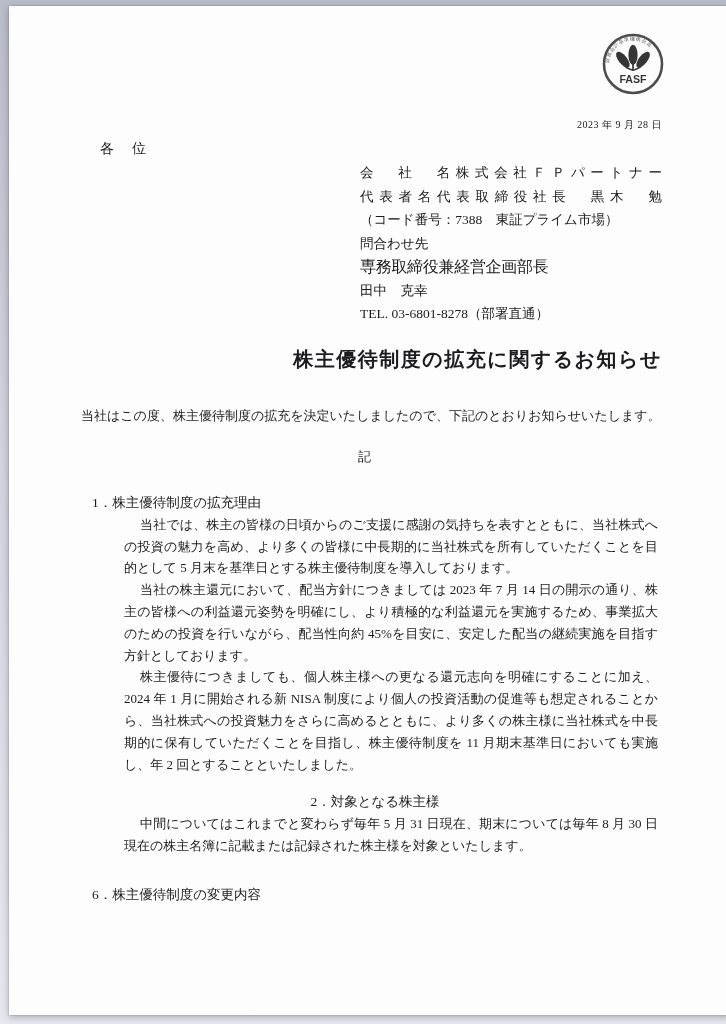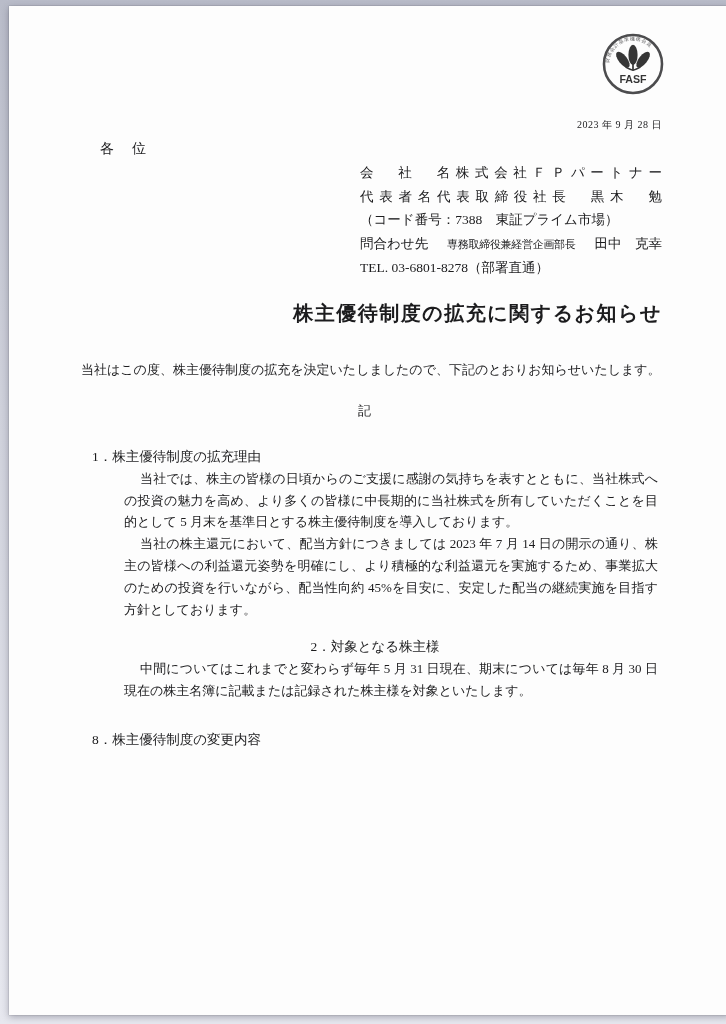--- a/index.html
+++ b/index.html
@@ -54,22 +54,23 @@
   .jrow {
     text-align: justify;
     text-align-last: justify;
   }
   .rrow { text-align: left; }
   .crow {
     display: flex;
     justify-content: space-between;
     align-items: baseline;
     white-space: nowrap;
+    flex-direction: column;
   }
-  .crow .small-title { font-size: 11px; letter-spacing: -0.3px; }
+  .crow .small-title { font-size: 16px; letter-spacing: -0.3px; }
   .doc-title {
     margin-top: 20px;
     text-align: right;
     font-size: 20px;
     font-weight: bold;
     letter-spacing: 1.5px;
   }
   .intro {
     margin-top: 32px;
     text-indent: 1em;
@@ -141,25 +142,26 @@
     <div class="doc-title">株主優待制度の拡充に関するお知らせ</div>
 
     <div class="intro">当社はこの度、株主優待制度の拡充を決定いたしましたので、下記のとおりお知らせいたします。</div>
 
     <div class="ki-mark">記</div>
 
     <div class="section sec-1">
       <div class="section-heading">1．株主優待制度の拡充理由</div>
       <p>当社では、株主の皆様の日頃からのご支援に感謝の気持ちを表すとともに、当社株式への投資の魅力を高め、より多くの皆様に中長期的に当社株式を所有していただくことを目的として 5 月末を基準日とする株主優待制度を導入しております。</p>
       <p>当社の株主還元において、配当方針につきましては 2023 年 7 月 14 日の開示の通り、株主の皆様への利益還元姿勢を明確にし、より積極的な利益還元を実施するため、事業拡大のための投資を行いながら、配当性向約 45%を目安に、安定した配当の継続実施を目指す方針としております。</p>
+      <p>株主優待につきましても、個人株主様への更なる還元志向を明確にすることに加え、2024 年 1 月に開始される新 NISA 制度により個人の投資活動の促進等も想定されることから、当社株式への投資魅力をさらに高めるとともに、より多くの株主様に当社株式を中長期的に保有していただくことを目指し、株主優待制度を 11 月期末基準日においても実施し、年 2 回とすることといたしました。</p>
     </div>
 
     <div class="section sec-2">
       <div class="section-heading">2．対象となる株主様</div>
       <p>中間についてはこれまでと変わらず毎年 5 月 31 日現在、期末については毎年 8 月 30 日現在の株主名簿に記載または記録された株主様を対象といたします。</p>
     </div>
 
     <div class="section sec-3">
-      <div class="section-heading">8．株主優待制度の変更内容</div>
+      <div class="section-heading">6．株主優待制度の変更内容</div>
     </div>
 
   </div>
 </div>
 
 </body></html>

